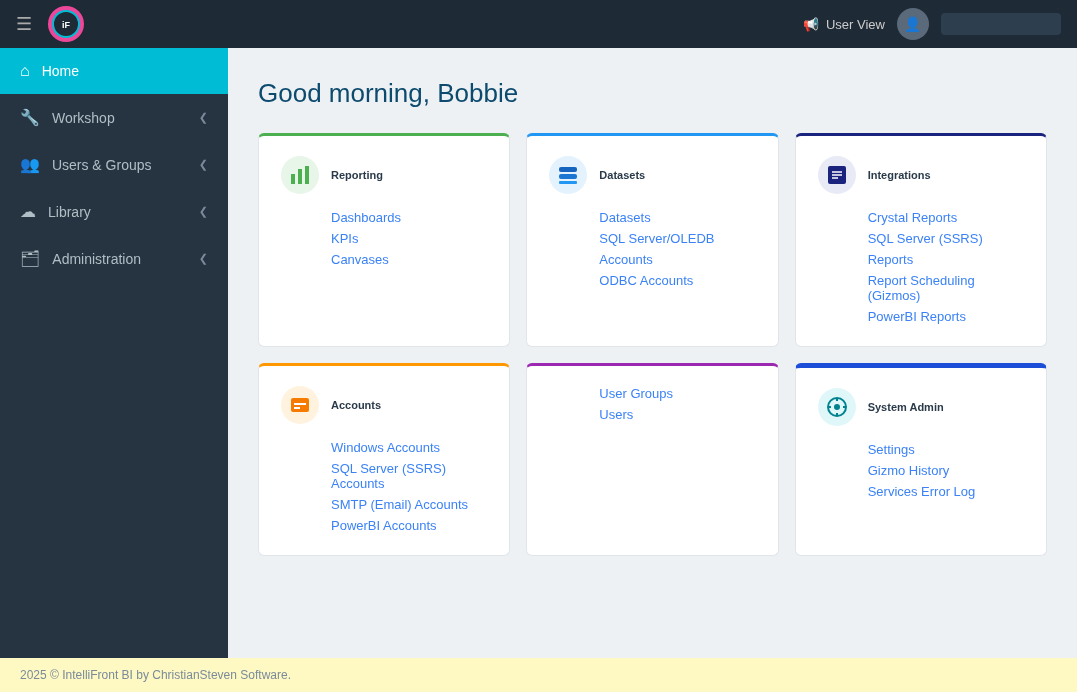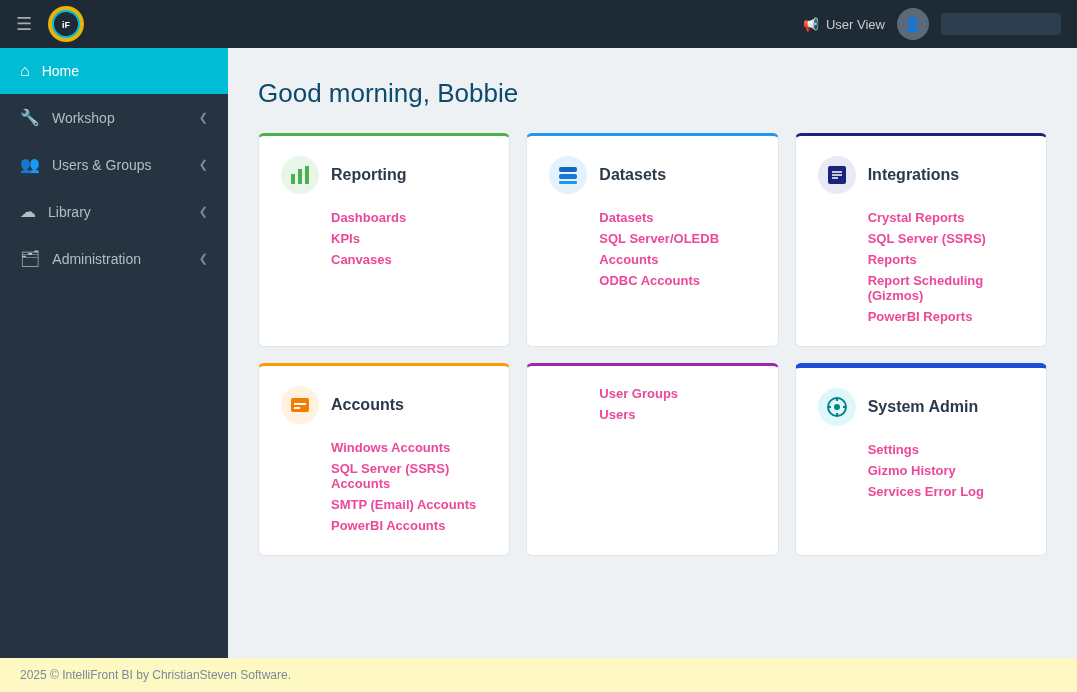--- a/index.html
+++ b/index.html
@@ -12,21 +12,21 @@
       display: flex;
       align-items: center;
       padding: 0 16px;
       justify-content: space-between;
       flex-shrink: 0;
     }
     .header-left { display: flex; align-items: center; gap: 16px; }
     .logo-area { display: flex; align-items: center; gap: 8px; }
     .logo-icon {
       width: 36px; height: 36px; border-radius: 50%;
-      background: #eab308;
+      background: #ec4899;
       display: flex; align-items: center; justify-content: center;
       font-size: 10px; font-weight: bold; color: #1e2a35;
     }
     .logo-text { color: white; font-size: 13px; font-weight: bold; line-height: 1.2; }
     .logo-sub { color: #8ab; font-size: 9px; letter-spacing: 1px; }
     .hamburger { color: #aaa; font-size: 18px; cursor: pointer; }
     .header-right { display: flex; align-items: center; gap: 12px; }
     .user-view { color: #ccc; font-size: 13px; display: flex; align-items: center; gap: 6px; }
     .user-avatar {
       width: 32px; height: 32px; border-radius: 50%;
@@ -94,28 +94,27 @@
     }
     .card-header {
       display: flex; align-items: center; gap: 12px;
       margin-bottom: 16px;
     }
     .card-icon {
       width: 38px; height: 38px; border-radius: 50%;
       display: flex; align-items: center; justify-content: center;
       font-size: 18px;
     }
-    .card-title { font-size: 16px; font-weight: 600; color: #2a3a4a; }
+    .card-title { font-size: 11px; font-weight: 600; color: #2a3a4a; }
     .card-links { display: flex; flex-direction: column; gap: 6px; padding-left: 50px; }
     .card-link {
-      color: #ec4899;
+      color: #3b82f6;
       font-size: 13px;
       text-decoration: none;
       cursor: pointer;
-      font-weight: bold;
     }
 
     
     .card-reporting { border-top: 3px solid #4caf50; }
     .card-datasets { border-top: 3px solid #2196f3; }
     .card-integrations { border-top: 3px solid #1a237e; }
     .card-accounts { border-top: 3px solid #ff9800; }
     .card-users-groups { border-top: 3px solid #9c27b0; }
     .card-system-admin { border-top: 5px solid #1d4ed8; }
 

